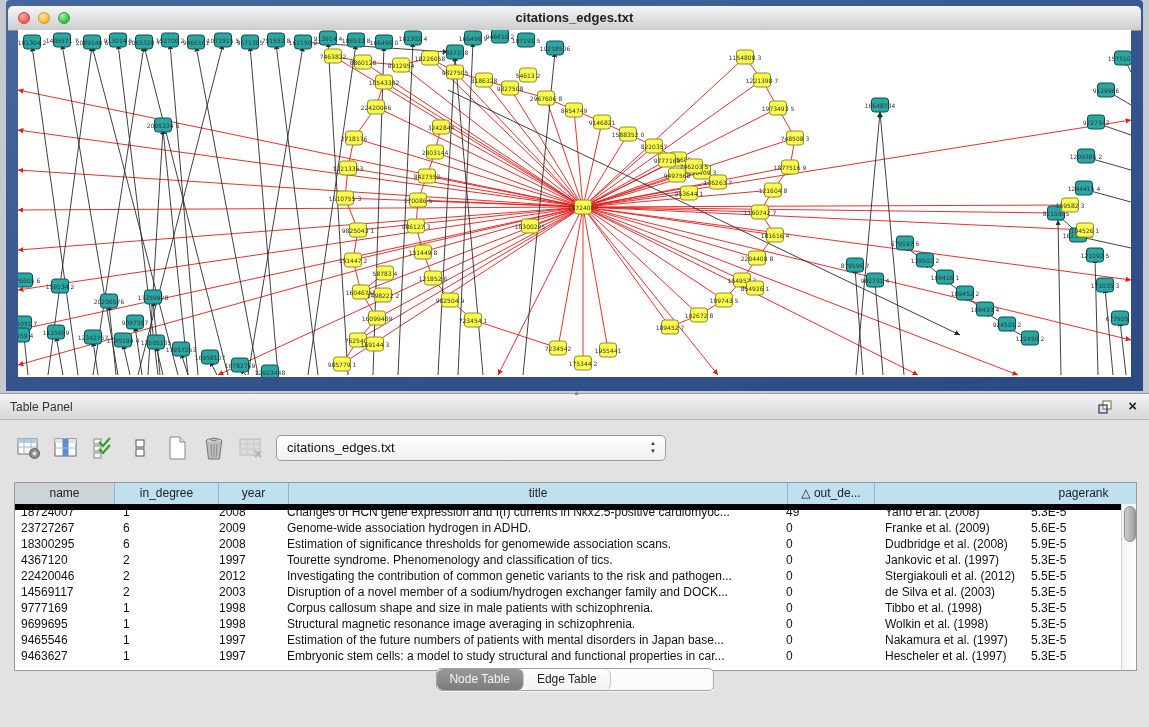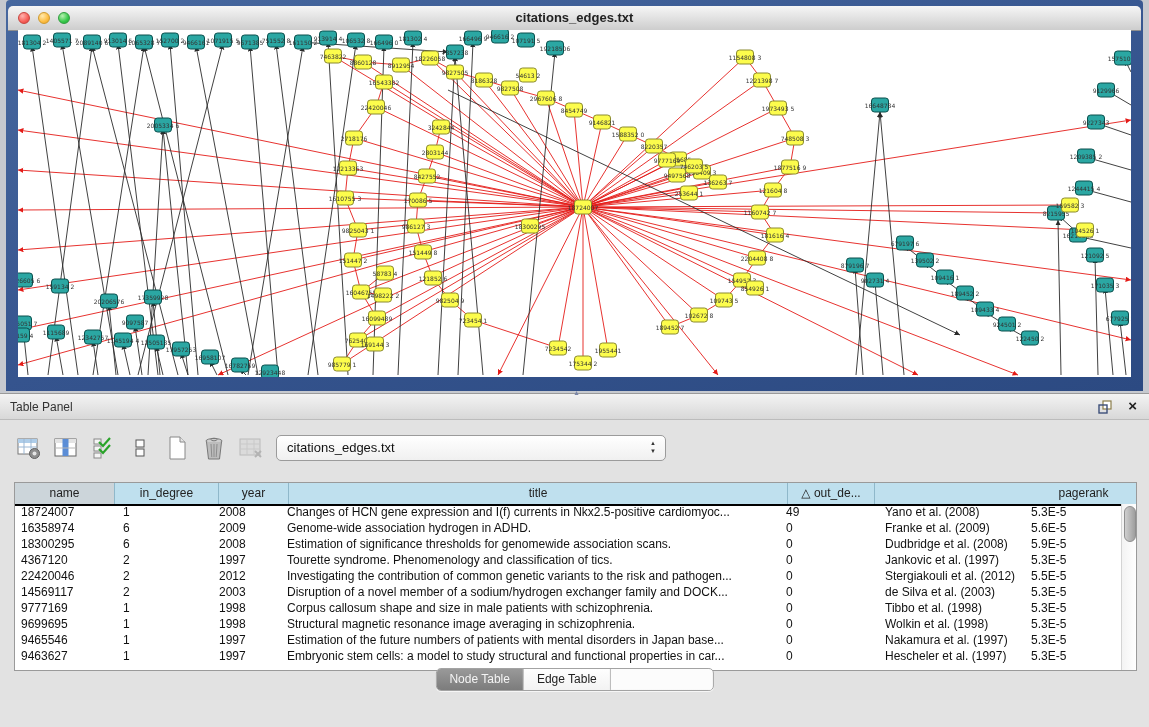--- a/index.html
+++ b/index.html
@@ -34,21 +34,21 @@
   .panel{position:absolute;top:420px;left:0;width:1149px;height:280px;background:#e2e2e2;}
   .toolbar{position:absolute;left:16px;top:14px;height:28px;display:flex;align-items:center;gap:11px;}
   .tool-btn{width:26px;height:26px;display:flex;align-items:center;justify-content:center;cursor:pointer;}
   .fx{font-family:"Liberation Serif",serif;font-style:italic;font-weight:bold;font-size:15px;color:#222;}
   .dropdown{position:absolute;left:276px;top:15px;width:388px;height:24px;background:linear-gradient(#ffffff,#f0f0f0);border:1px solid #9b9b9b;border-radius:5px;cursor:pointer;}
   .dropdown-value{position:absolute;left:10px;top:4px;font-size:13px;color:#111;}
   .spinner{position:absolute;right:9px;top:3px;font-size:6px;line-height:8px;color:#333;text-align:center;}
 
   
   .table-wrap{position:absolute;left:14px;right:12px;top:62px;height:189px;background:#fff;border:1px solid #9a9a9a;box-sizing:border-box;}
-  .thead{display:flex;height:21px;background:#bfe0ee;border-bottom:2px solid #000000;}
+  .thead{display:flex;height:21px;background:#bfe0ee;border-bottom:6px solid #000000;}
   .th{box-sizing:border-box;border-right:1px solid #8fb8ca;font-size:12px;color:#222;text-align:center;line-height:20px;overflow:hidden;white-space:nowrap;cursor:pointer;}
   .th:nth-child(1){width:100px;background:#ccd5da;}
   .th:nth-child(2){width:104px;}
   .th:nth-child(3){width:70px;}
   .th:nth-child(4){width:499px;}
   .th:nth-child(5){width:87px;}
   .th:nth-child(6){width:156px;margin-top:29px;}
   .th:nth-child(7){flex:1;border-right:none;}
   .tbody{position:absolute;left:0;right:15px;top:21px;bottom:0;overflow:hidden;}
   .tr{display:flex;height:16px;}
@@ -58,21 +58,21 @@
   .td:nth-child(3){width:70px;}
   .td:nth-child(4){width:499px;padding-left:6px;}
   .td:nth-child(5){width:87px;padding-left:6px;}
   .td:nth-child(6){width:156px;padding-left:18px;}
   .td:nth-child(7){flex:1;}
   .vscroll{position:absolute;top:21px;right:0;bottom:0;width:15px;background:linear-gradient(90deg,#f3f3f3,#ffffff);border-left:1px solid #d4d4d4;box-sizing:border-box;}
   .vthumb{position:absolute;top:2px;left:2px;width:10px;height:34px;border-radius:6px;background:linear-gradient(90deg,#cfcfcf,#9e9e9e);border:1px solid #8f8f8f;cursor:pointer;}
 
   
   .tabs{position:absolute;bottom:9px;left:50%;transform:translateX(-50%);display:flex;height:21px;border:1px solid #a3a3a3;border-radius:5px;overflow:hidden;background:#fcfcfc;box-shadow:0 1px 0 rgba(255,255,255,.7);}
-  .tab{padding:0 13px;font-size:12px;line-height:20px;color:#222;border-right:1px solid #b8b8b8;cursor:pointer;background:linear-gradient(#fefefe,#f3f3f3);}
+  .tab{padding:0 13px;font-size:12px;line-height:20px;color:#222;border-right:1px solid #b8b8b8;cursor:pointer;background:linear-gradient(#fefefe,#f3f3f3);border-radius:6px;}
   .tab:last-child{border-right:none;margin-top:20px;}
   .tab.active{background:linear-gradient(#999999,#7c7c7c);color:#f4f4f4;}
 
   
   .status{position:absolute;bottom:0;left:0;width:1149px;height:27px;background:linear-gradient(#efefef,#d6d6d6);border-top:1px solid #a8a8a8;box-sizing:border-box;}
   .mem{position:absolute;right:32px;top:7px;font-size:11px;color:#333;}
   .memdot{position:absolute;right:11px;top:6px;width:14px;height:14px;border-radius:50%;background:radial-gradient(circle at 35% 30%,#8fe48f,#2fae2f 70%);border:1px solid #558855;box-sizing:border-box;}
 </style>
 </head>
 <body>
@@ -854,21 +854,21 @@
           <div class="tr">
             <span class="td">18724007</span>
             <span class="td">1</span>
             <span class="td">2008</span>
             <span class="td">Changes of HCN gene expression and I(f) currents in Nkx2.5-positive cardiomyoc...</span>
             <span class="td">49</span>
             <span class="td">Yano et al. (2008)</span>
             <span class="td">5.3E-5</span>
           </div>
           <div class="tr">
-            <span class="td">16358974</span>
+            <span class="td">23727267</span>
             <span class="td">6</span>
             <span class="td">2009</span>
             <span class="td">Genome-wide association hydrogen in ADHD.</span>
             <span class="td">0</span>
             <span class="td">Franke et al. (2009)</span>
             <span class="td">5.6E-5</span>
           </div>
           <div class="tr">
             <span class="td">18300295</span>
             <span class="td">6</span>

